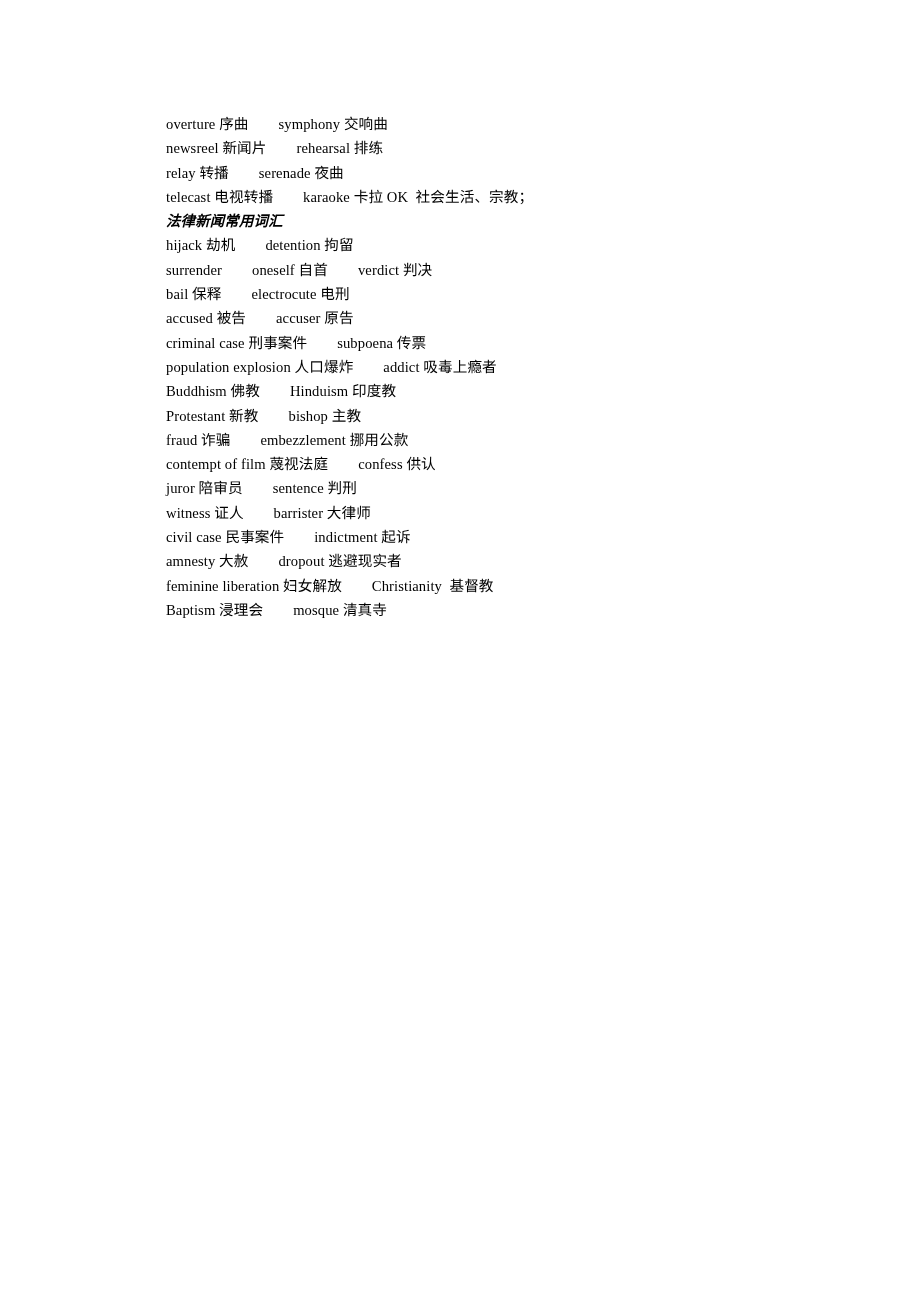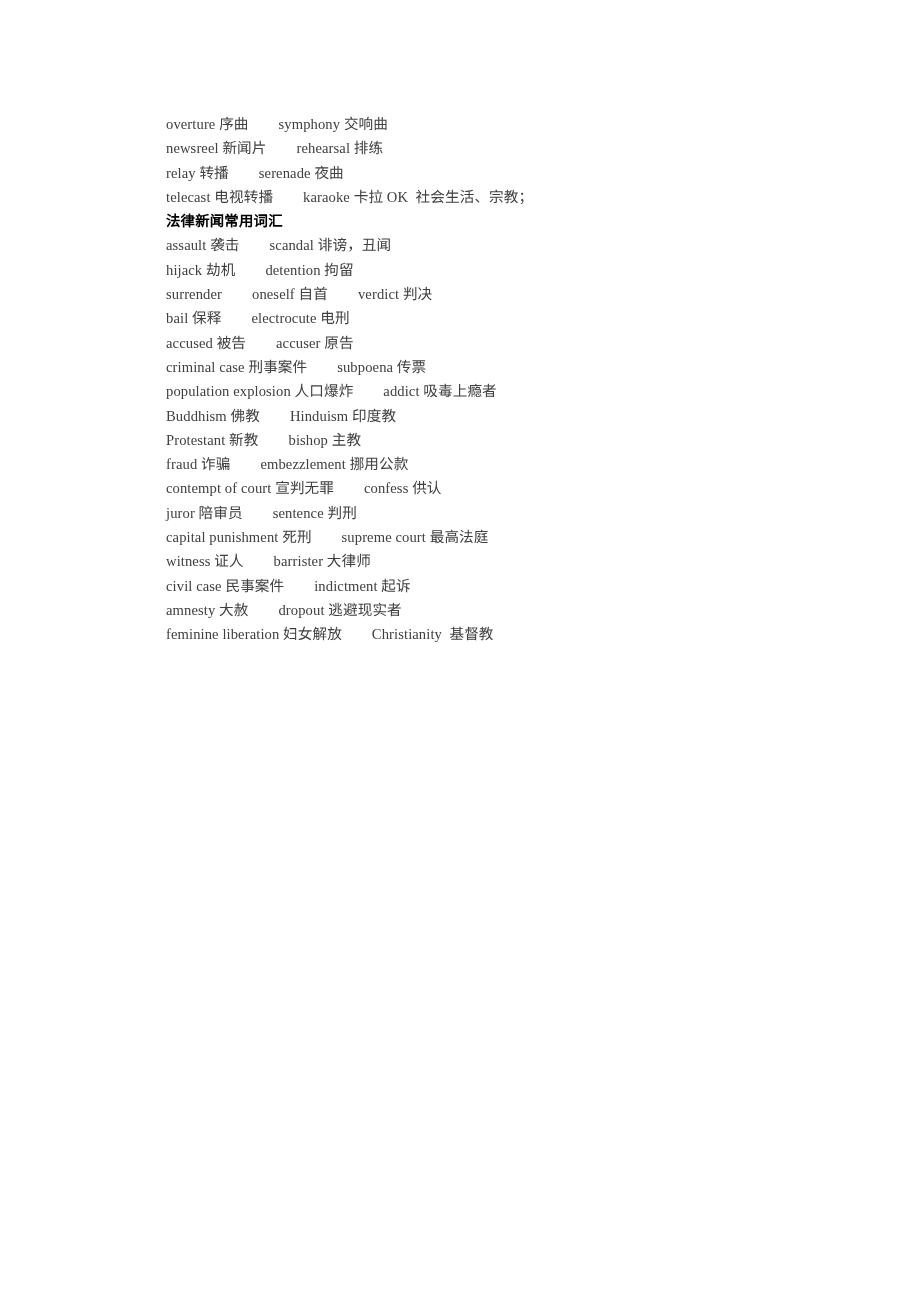--- a/index.html
+++ b/index.html
@@ -26,60 +26,60 @@
   #doc-body {
     position: absolute;
     left: 166px;
     top: 112px;
     width: 690px;
   }
   .line {
     font-size: 14.6px;
     line-height: 24.3px;
     white-space: pre;
-    color: #404040;
+    color: #000000;
     letter-spacing: 0.1px;
     font-weight: normal;
   }
   .line.heading {
     font-family: "Liberation Sans", "DejaVu Sans", sans-serif;
     font-weight: bold;
     font-size: 14.4px;
     letter-spacing: 0.2px;
     color: #000000;
+    font-style: italic;
   }
 </style>
 </head>
 <body>
 
 <div id="page">
   <div id="doc-body">
 
     <div>
       <div class="line">overture 序曲        symphony 交响曲</div>
       <div class="line">newsreel 新闻片        rehearsal 排练</div>
       <div class="line">relay 转播        serenade 夜曲</div>
       <div class="line">telecast 电视转播        karaoke 卡拉 OK  社会生活、宗教；</div>
     </div>
 
     <div>
       <div class="line heading">法律新闻常用词汇</div>
-      <div class="line">assault 袭击        scandal 诽谤，丑闻</div>
       <div class="line">hijack 劫机        detention 拘留</div>
       <div class="line">surrender        oneself 自首        verdict 判决</div>
       <div class="line">bail 保释        electrocute 电刑</div>
       <div class="line">accused 被告        accuser 原告</div>
       <div class="line">criminal case 刑事案件        subpoena 传票</div>
       <div class="line">population explosion 人口爆炸        addict 吸毒上瘾者</div>
       <div class="line">Buddhism 佛教        Hinduism 印度教</div>
       <div class="line">Protestant 新教        bishop 主教</div>
       <div class="line">fraud 诈骗        embezzlement 挪用公款</div>
-      <div class="line">contempt of court 宣判无罪        confess 供认</div>
+      <div class="line">contempt of film 蔑视法庭        confess 供认</div>
       <div class="line">juror 陪审员        sentence 判刑</div>
-      <div class="line">capital punishment 死刑        supreme court 最高法庭</div>
       <div class="line">witness 证人        barrister 大律师</div>
       <div class="line">civil case 民事案件        indictment 起诉</div>
       <div class="line">amnesty 大赦        dropout 逃避现实者</div>
       <div class="line">feminine liberation 妇女解放        Christianity  基督教</div>
+      <div class="line">Baptism 浸理会        mosque 清真寺</div>
     </div>
 
   </div>
 </div>
 
 </body></html>

